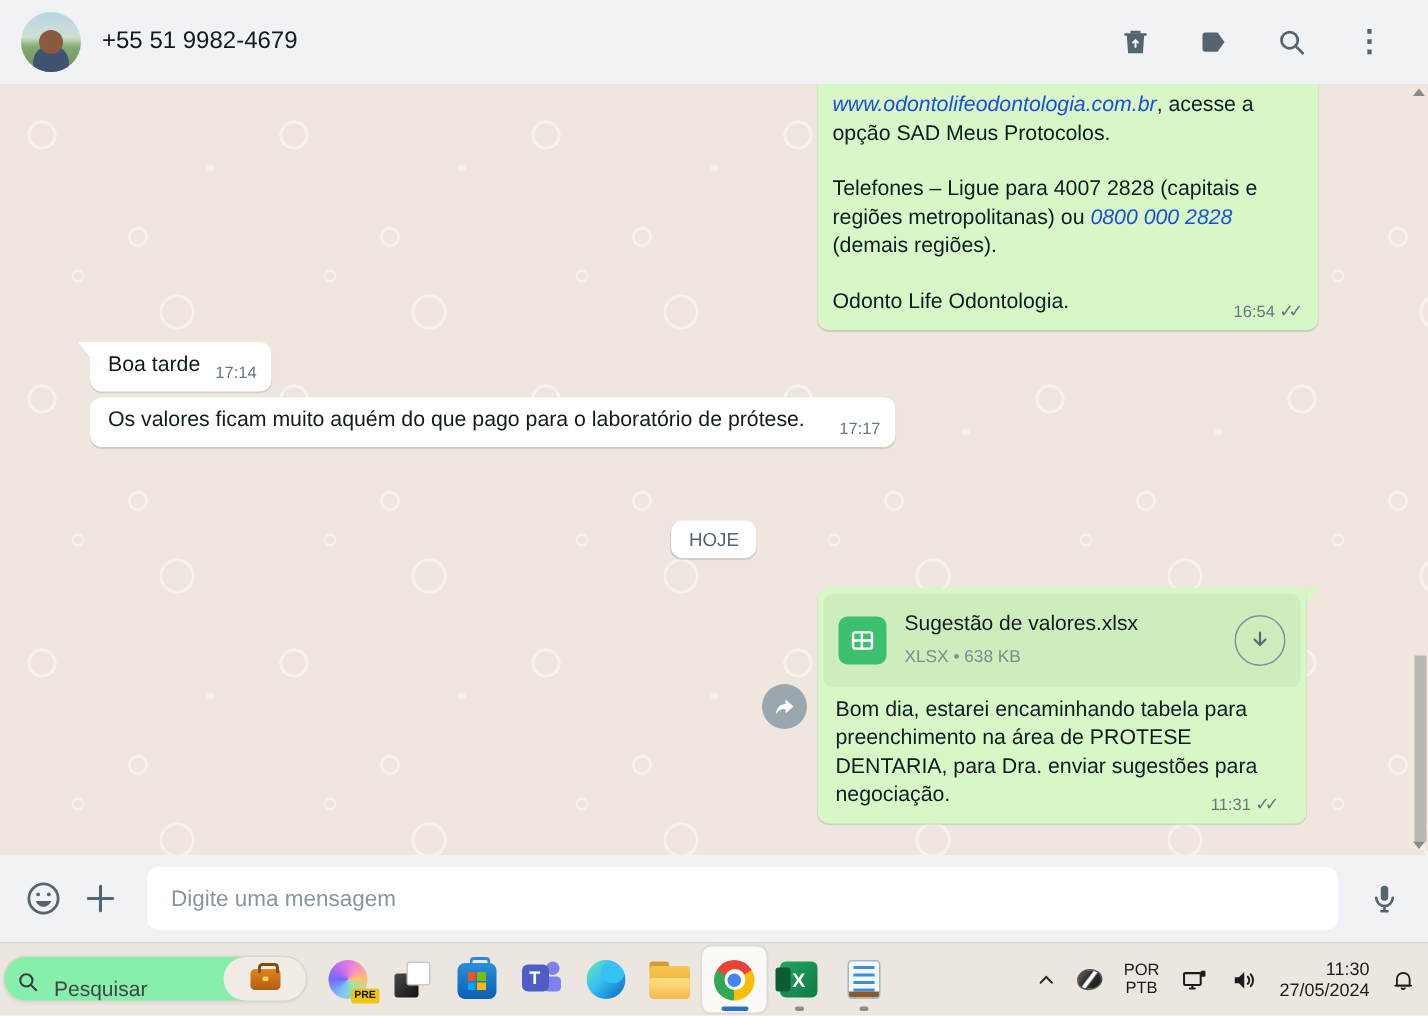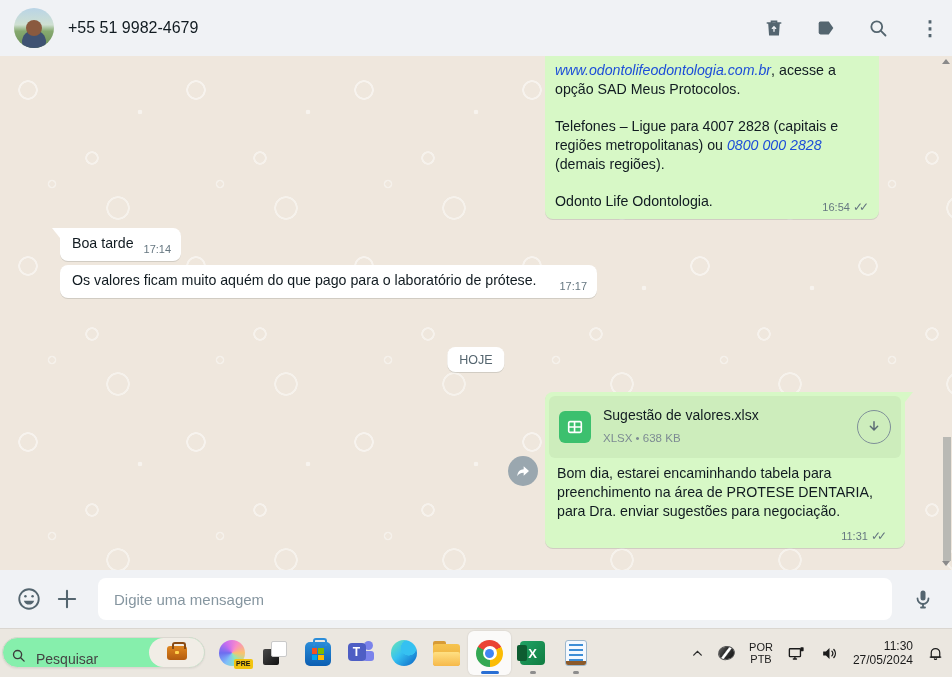--- a/index.html
+++ b/index.html
@@ -1,20 +1,20 @@
 <!DOCTYPE html>
 <html><head>
 <meta charset="utf-8">
 <style>
   * { box-sizing: border-box; margin: 0; padding: 0; }
   body { margin:0; font-family:"Liberation Sans", sans-serif; }
   .app { position:relative; width:952px; height:677px; overflow:hidden; background:#efe7dd; }
 
   
-  .header { position:relative; height:56px; background:#f0f2f5; display:flex; align-items:center; padding:0 11px 0 14px; z-index:5; }
+  .header { position:relative; height:56px; background:#f0f2f5; display:flex; align-items:center; padding:0 28px 0 14px; z-index:5; }
   .avatar { width:40px; height:40px; border-radius:50%; flex:0 0 40px; position:relative; overflow:hidden;
             background:linear-gradient(180deg,#b9d4e6 0%,#cfe0d2 42%,#86a96f 58%,#6c8f58 100%); }
   .avatar::after { content:""; position:absolute; left:50%; top:30%; transform:translateX(-50%);
             width:16px; height:16px; border-radius:50%; background:#8a5a3f;
             box-shadow:0 14px 0 4px #3f5272; }
   .header-title { margin-left:14px; font-size:16px; color:#111b21; flex:1; }
   .header-actions { display:flex; align-items:center; gap:30px; }
   .hicon { width:22px; height:22px; display:flex; align-items:center; justify-content:center; color:#54656f; cursor:pointer; }
   .kebab { font-size:20px; color:#54656f; line-height:22px; font-weight:bold; }
 
@@ -44,21 +44,21 @@
   .tail-in  { position:absolute; left:-8px; top:0; width:0; height:0; border-right:8px solid #fff; border-bottom:10px solid transparent; }
   .tail-out { position:absolute; right:-8px; top:0; width:0; height:0; border-left:8px solid #d7f8c6; border-bottom:10px solid transparent; }
 
   .msg2 { top:172px; left:60px; padding:6px 10px 8px 12px; border-top-left-radius:0; }
   .msg3 { top:209px; left:60px; width:537px; padding:6px 10px 8px 12px; }
 
   .date-pill { position:absolute; top:291px; left:50%; transform:translateX(-50%);
                background:#fff; color:#54656f; font-size:12.5px; padding:6px 12px 5px;
                border-radius:8px; box-shadow:0 1px .5px rgba(11,20,26,.13); }
 
-  .msg4 { top:336px; left:545px; width:360px; padding:4px 4px 8px 4px; border-top-right-radius:0; }
+  .msg4 { top:336px; left:545px; width:326px; padding:4px 4px 8px 4px; border-top-right-radius:0; }
   .filebox { display:flex; align-items:center; background:#cdedbc; border-radius:6px; padding:10px 10px; cursor:pointer; }
   .xlsx-icon { width:32px; height:32px; border-radius:6px; background:#3cc06e; flex:0 0 32px;
                display:flex; align-items:center; justify-content:center; }
   .file-texts { flex:1; margin-left:12px; min-width:0; }
   .file-name { font-size:14px; color:#111b21; white-space:nowrap; overflow:hidden; }
   .file-meta { font-size:11.5px; color:#7d8b93; margin-top:4px; }
   .dl-btn { width:34px; height:34px; border-radius:50%; border:1.5px solid #7f9099; flex:0 0 34px;
             display:flex; align-items:center; justify-content:center; cursor:pointer; background:transparent; }
   .caption { padding:6px 8px 0 8px; }
   .msg4 .meta { margin-right:6px; }

